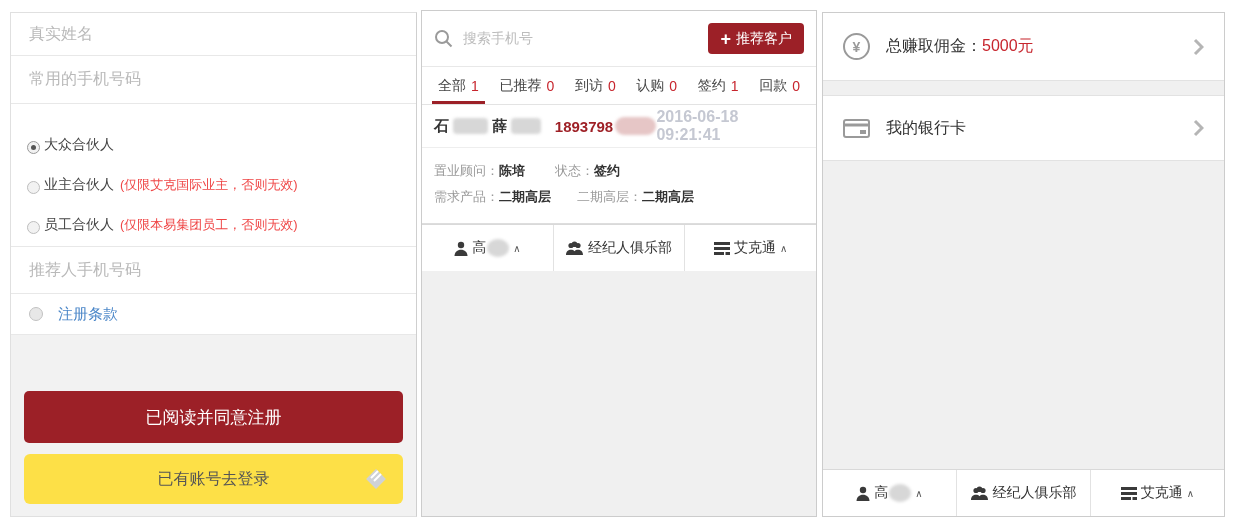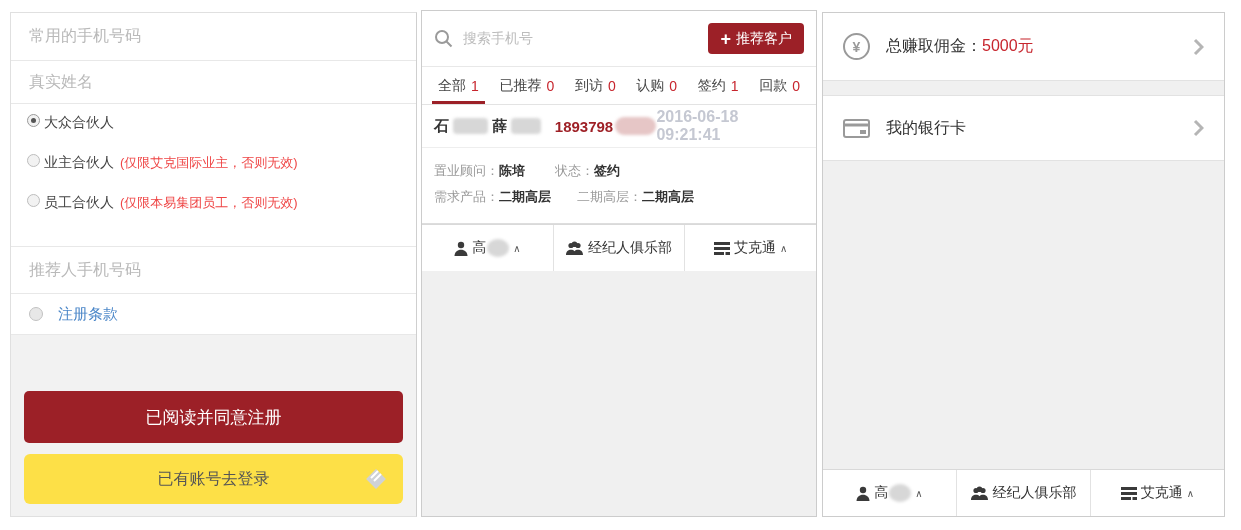--- a/index.html
+++ b/index.html
@@ -10,21 +10,21 @@
   
   .panel { position:absolute; background:#fff; }
   #register-panel { left:10px; top:12px; width:407px; height:505px;
     border:1px solid #e0e0e0; border-right-color:#cfcfcf; display:flex; flex-direction:column; }
   .field-row { padding-left:18px; display:flex; align-items:center;
     font-size:16px; color:#b9b9b9; border-bottom:1px solid #e8e8e8; background:#fff; }
   .fr-1 { height:48px; }
   .fr-2 { height:43px; }
   .fr-3 { height:47px; }
   .radio-group { border-bottom:1px solid #e8e8e8; padding:10px 0 12px 16px; }
-  .radio-row { display:flex; align-items:flex-start; height:40px; }
+  .radio-row { display:flex; align-items:flex-end; height:40px; }
   .radio { width:13px; height:13px; border-radius:50%; border:1px solid #9a9a9a;
     background:#f2f2f2; margin-right:4px; position:relative; flex:0 0 auto; }
   .radio.checked::after { content:""; position:absolute; left:3px; top:3px;
     width:5px; height:5px; border-radius:50%; background:#555; }
   .radio.unchecked { border-color:#bdbdbd; }
   .radio-label { font-size:14px; color:#444; }
   .radio-note { font-size:13px; color:#ef4545; margin-left:6px; }
   .terms-row { height:41px; display:flex; align-items:center; padding-left:18px;
     border-bottom:1px solid #e8e8e8; }
   .terms-circle { width:14px; height:14px; border-radius:50%; background:#e7e7e7;
@@ -98,22 +98,22 @@
   .menu-value { color:#c7252d; }
   .chevron { margin-left:auto; display:inline-flex; }
   .wallet-empty { flex:1; }
 </style>
 </head>
 <body>
 
 <div id="stage">
 
   <div class="panel" id="register-panel">
+    <div class="field-row fr-2">真实姓名</div>
     <div class="field-row fr-1">常用的手机号码</div>
-    <div class="field-row fr-2">真实姓名</div>
 
     <div class="radio-group">
       <div class="radio-row">
         <span class="radio checked"></span>
         <span class="radio-label">大众合伙人</span>
       </div>
       <div class="radio-row">
         <span class="radio unchecked"></span>
         <span class="radio-label">业主合伙人</span>
         <span class="radio-note">(仅限艾克国际业主，否则无效)</span>

